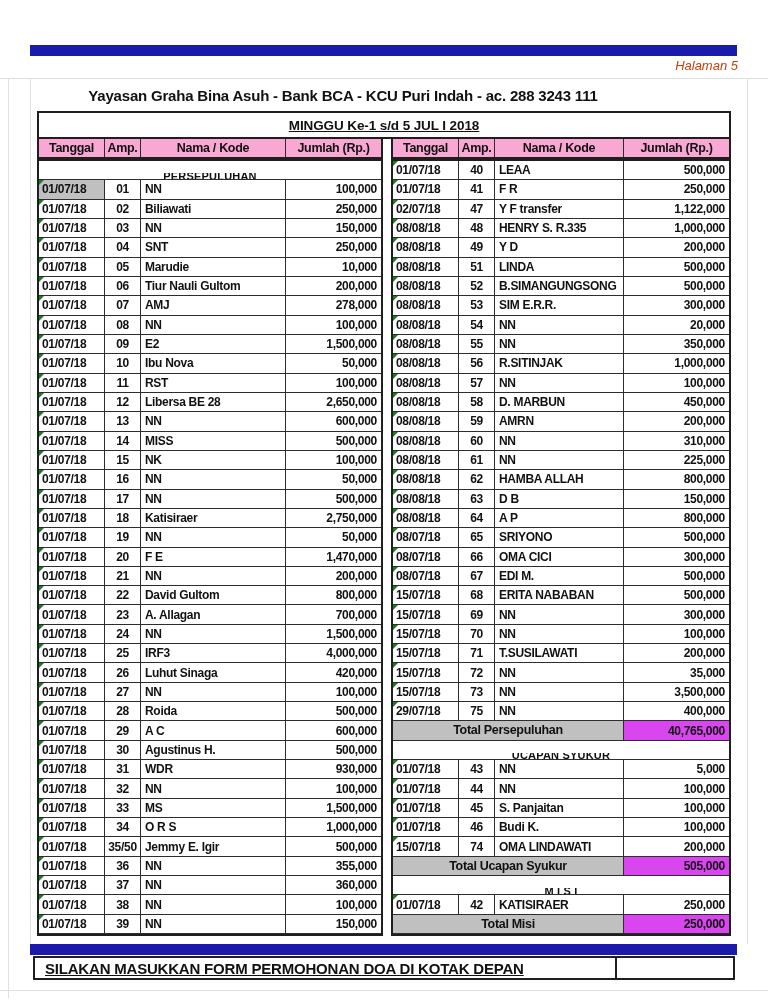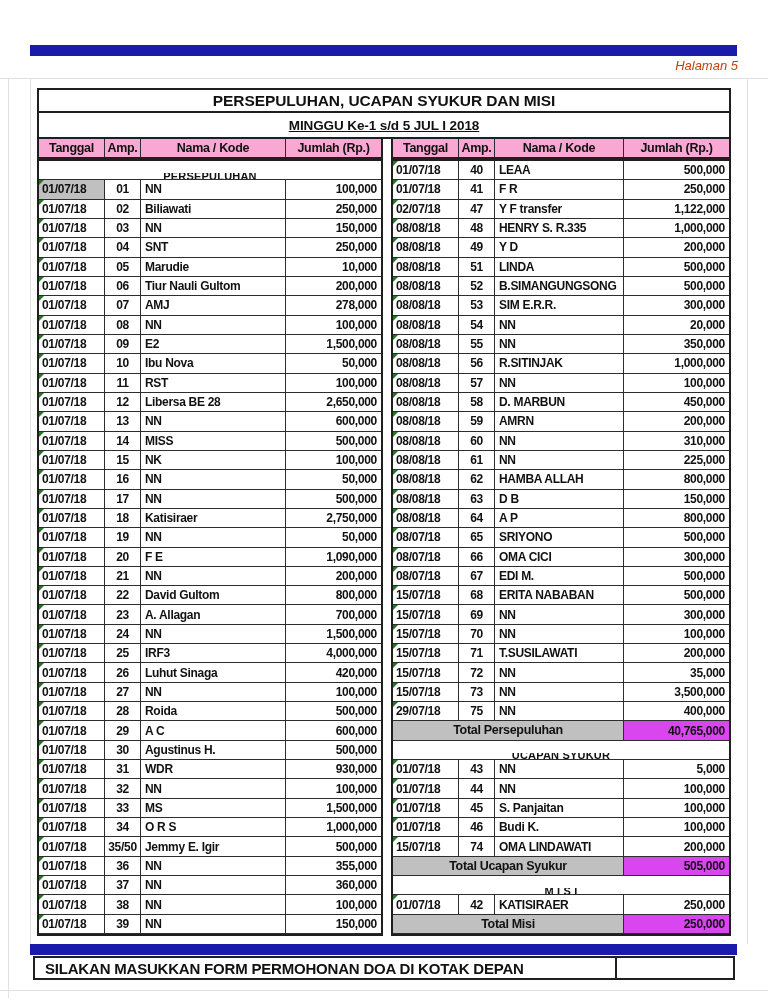--- a/index.html
+++ b/index.html
@@ -73,41 +73,40 @@
     border-top:5px solid #1f7a1f;border-right:5px solid transparent;
   }
   
   .footer-box{
     position:absolute;left:33px;top:956px;width:702px;height:24px;box-sizing:border-box;
     border:2px solid #1f1f1f;display:flex;background:#fff;
   }
   .footer-text{
     width:582px;box-sizing:border-box;border-right:2px solid #1f1f1f;
     display:flex;align-items:center;padding-left:10px;
-    font-size:15px;font-weight:bold;letter-spacing:-0.2px;white-space:nowrap;
+    font-size:15px;font-weight:bold;letter-spacing:-0.2px;white-space:nowrap;text-decoration:underline;
   }
   .footer-empty{flex:1;}
 </style>
 </head>
 <body>
 
 <div class="sheet">
 
   <div class="gl v" style="left:8px;top:78px;height:920px;"></div>
   <div class="gl v" style="left:30px;top:78px;height:866px;"></div>
   <div class="gl v" style="left:747px;top:78px;height:866px;"></div>
   <div class="gl h" style="left:0;top:78px;width:768px;"></div>
   <div class="gl h" style="left:0;top:990px;width:768px;"></div>
 
   <div class="bluebar bar-top"></div>
 
   <div class="rpt-header">Yayasan Graha Bina Asuh - Bank BCA -  KCU Puri Indah - ac. 288 3243 111</div>
   <div class="halaman">Halaman 5</div>
 
-  <div class="title-box">PERSEPULUHAN, UCAPAN SYUKUR DAN  MISI</div>
   <div class="subtitle-box">MINGGU Ke-1  s/d  5  JUL I 2018</div>
 
   <div class="colhead left" id="head-left">
       <div class="hcell">Tanggal</div>
       <div class="hcell">Amp.</div>
       <div class="hcell">Nama / Kode</div>
       <div class="hcell">Jumlah  (Rp.)</div>
     </div>
   <div class="colhead right" id="head-right">
       <div class="hcell">Tanggal</div>
@@ -190,21 +189,21 @@
       <div class="cell c-amp">18</div>
       <div class="cell c-name">Katisiraer</div>
       <div class="cell c-amt">2,750,000</div>
       <div class="cell c-date"><span class="tri"></span>01/07/18</div>
       <div class="cell c-amp">19</div>
       <div class="cell c-name">NN</div>
       <div class="cell c-amt">50,000</div>
       <div class="cell c-date"><span class="tri"></span>01/07/18</div>
       <div class="cell c-amp">20</div>
       <div class="cell c-name">F E</div>
-      <div class="cell c-amt">1,090,000</div>
+      <div class="cell c-amt">1,470,000</div>
       <div class="cell c-date"><span class="tri"></span>01/07/18</div>
       <div class="cell c-amp">21</div>
       <div class="cell c-name">NN</div>
       <div class="cell c-amt">200,000</div>
       <div class="cell c-date"><span class="tri"></span>01/07/18</div>
       <div class="cell c-amp">22</div>
       <div class="cell c-name">David Gultom</div>
       <div class="cell c-amt">800,000</div>
       <div class="cell c-date"><span class="tri"></span>01/07/18</div>
       <div class="cell c-amp">23</div>

